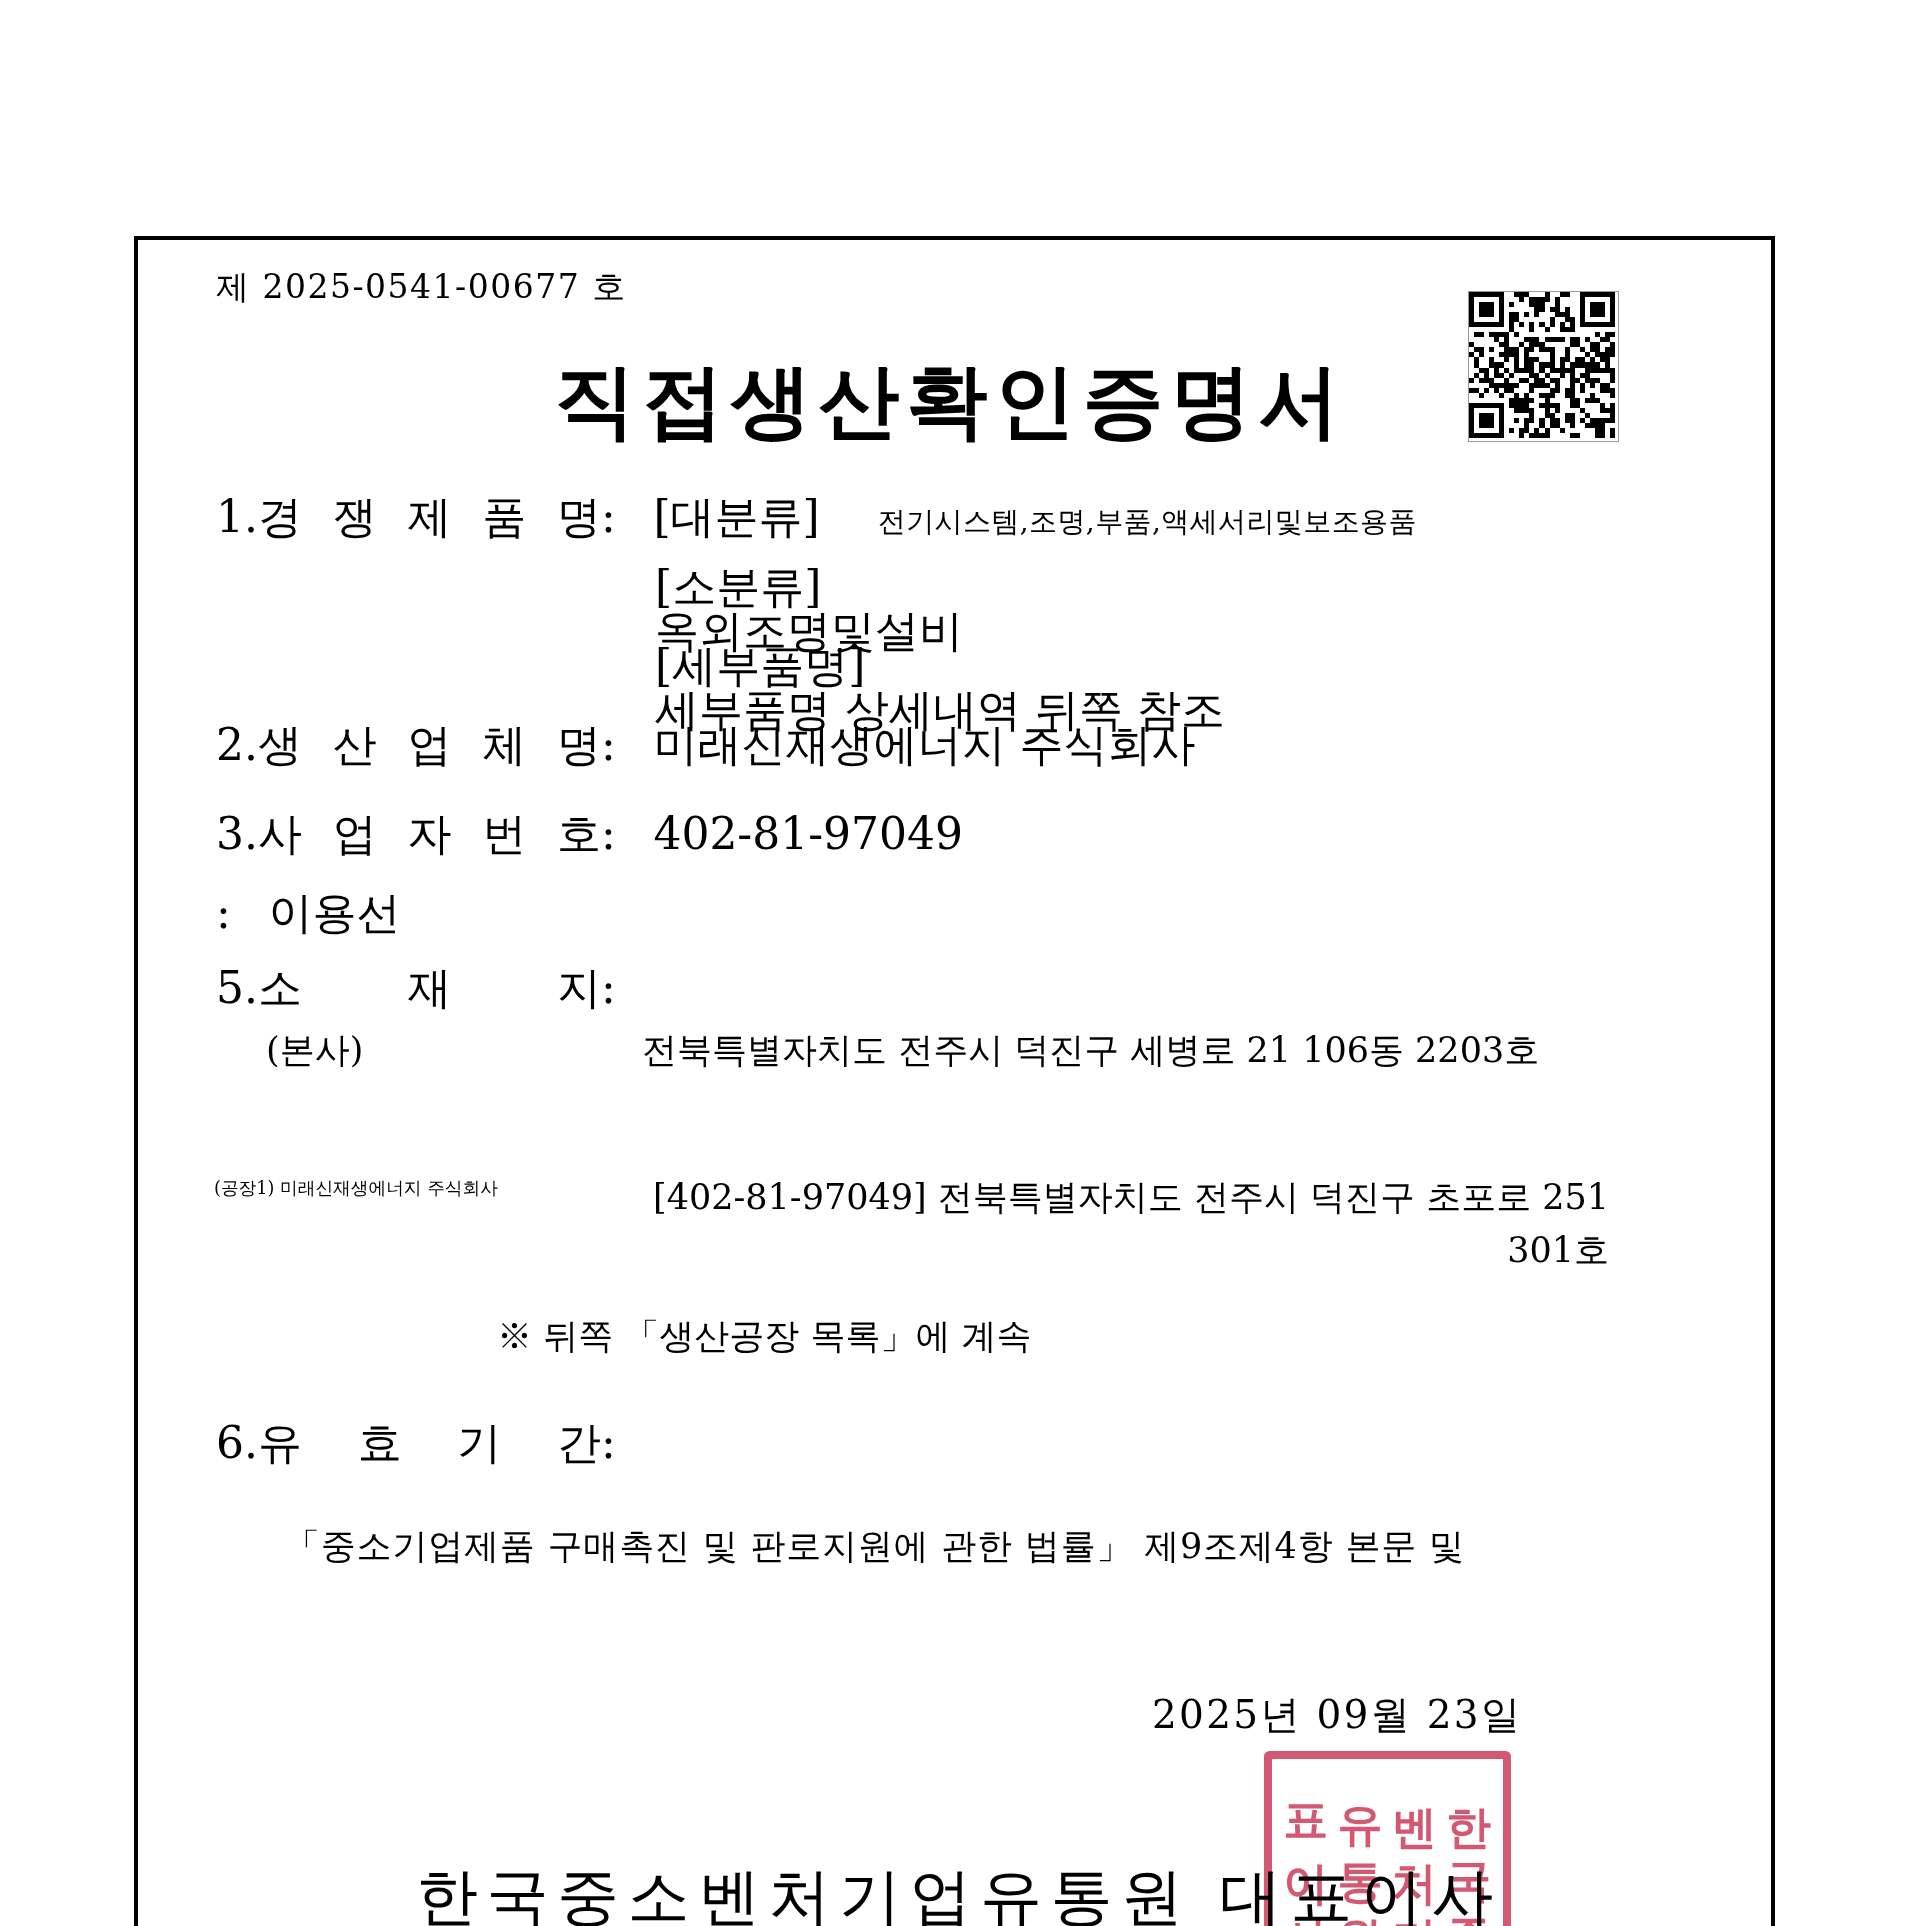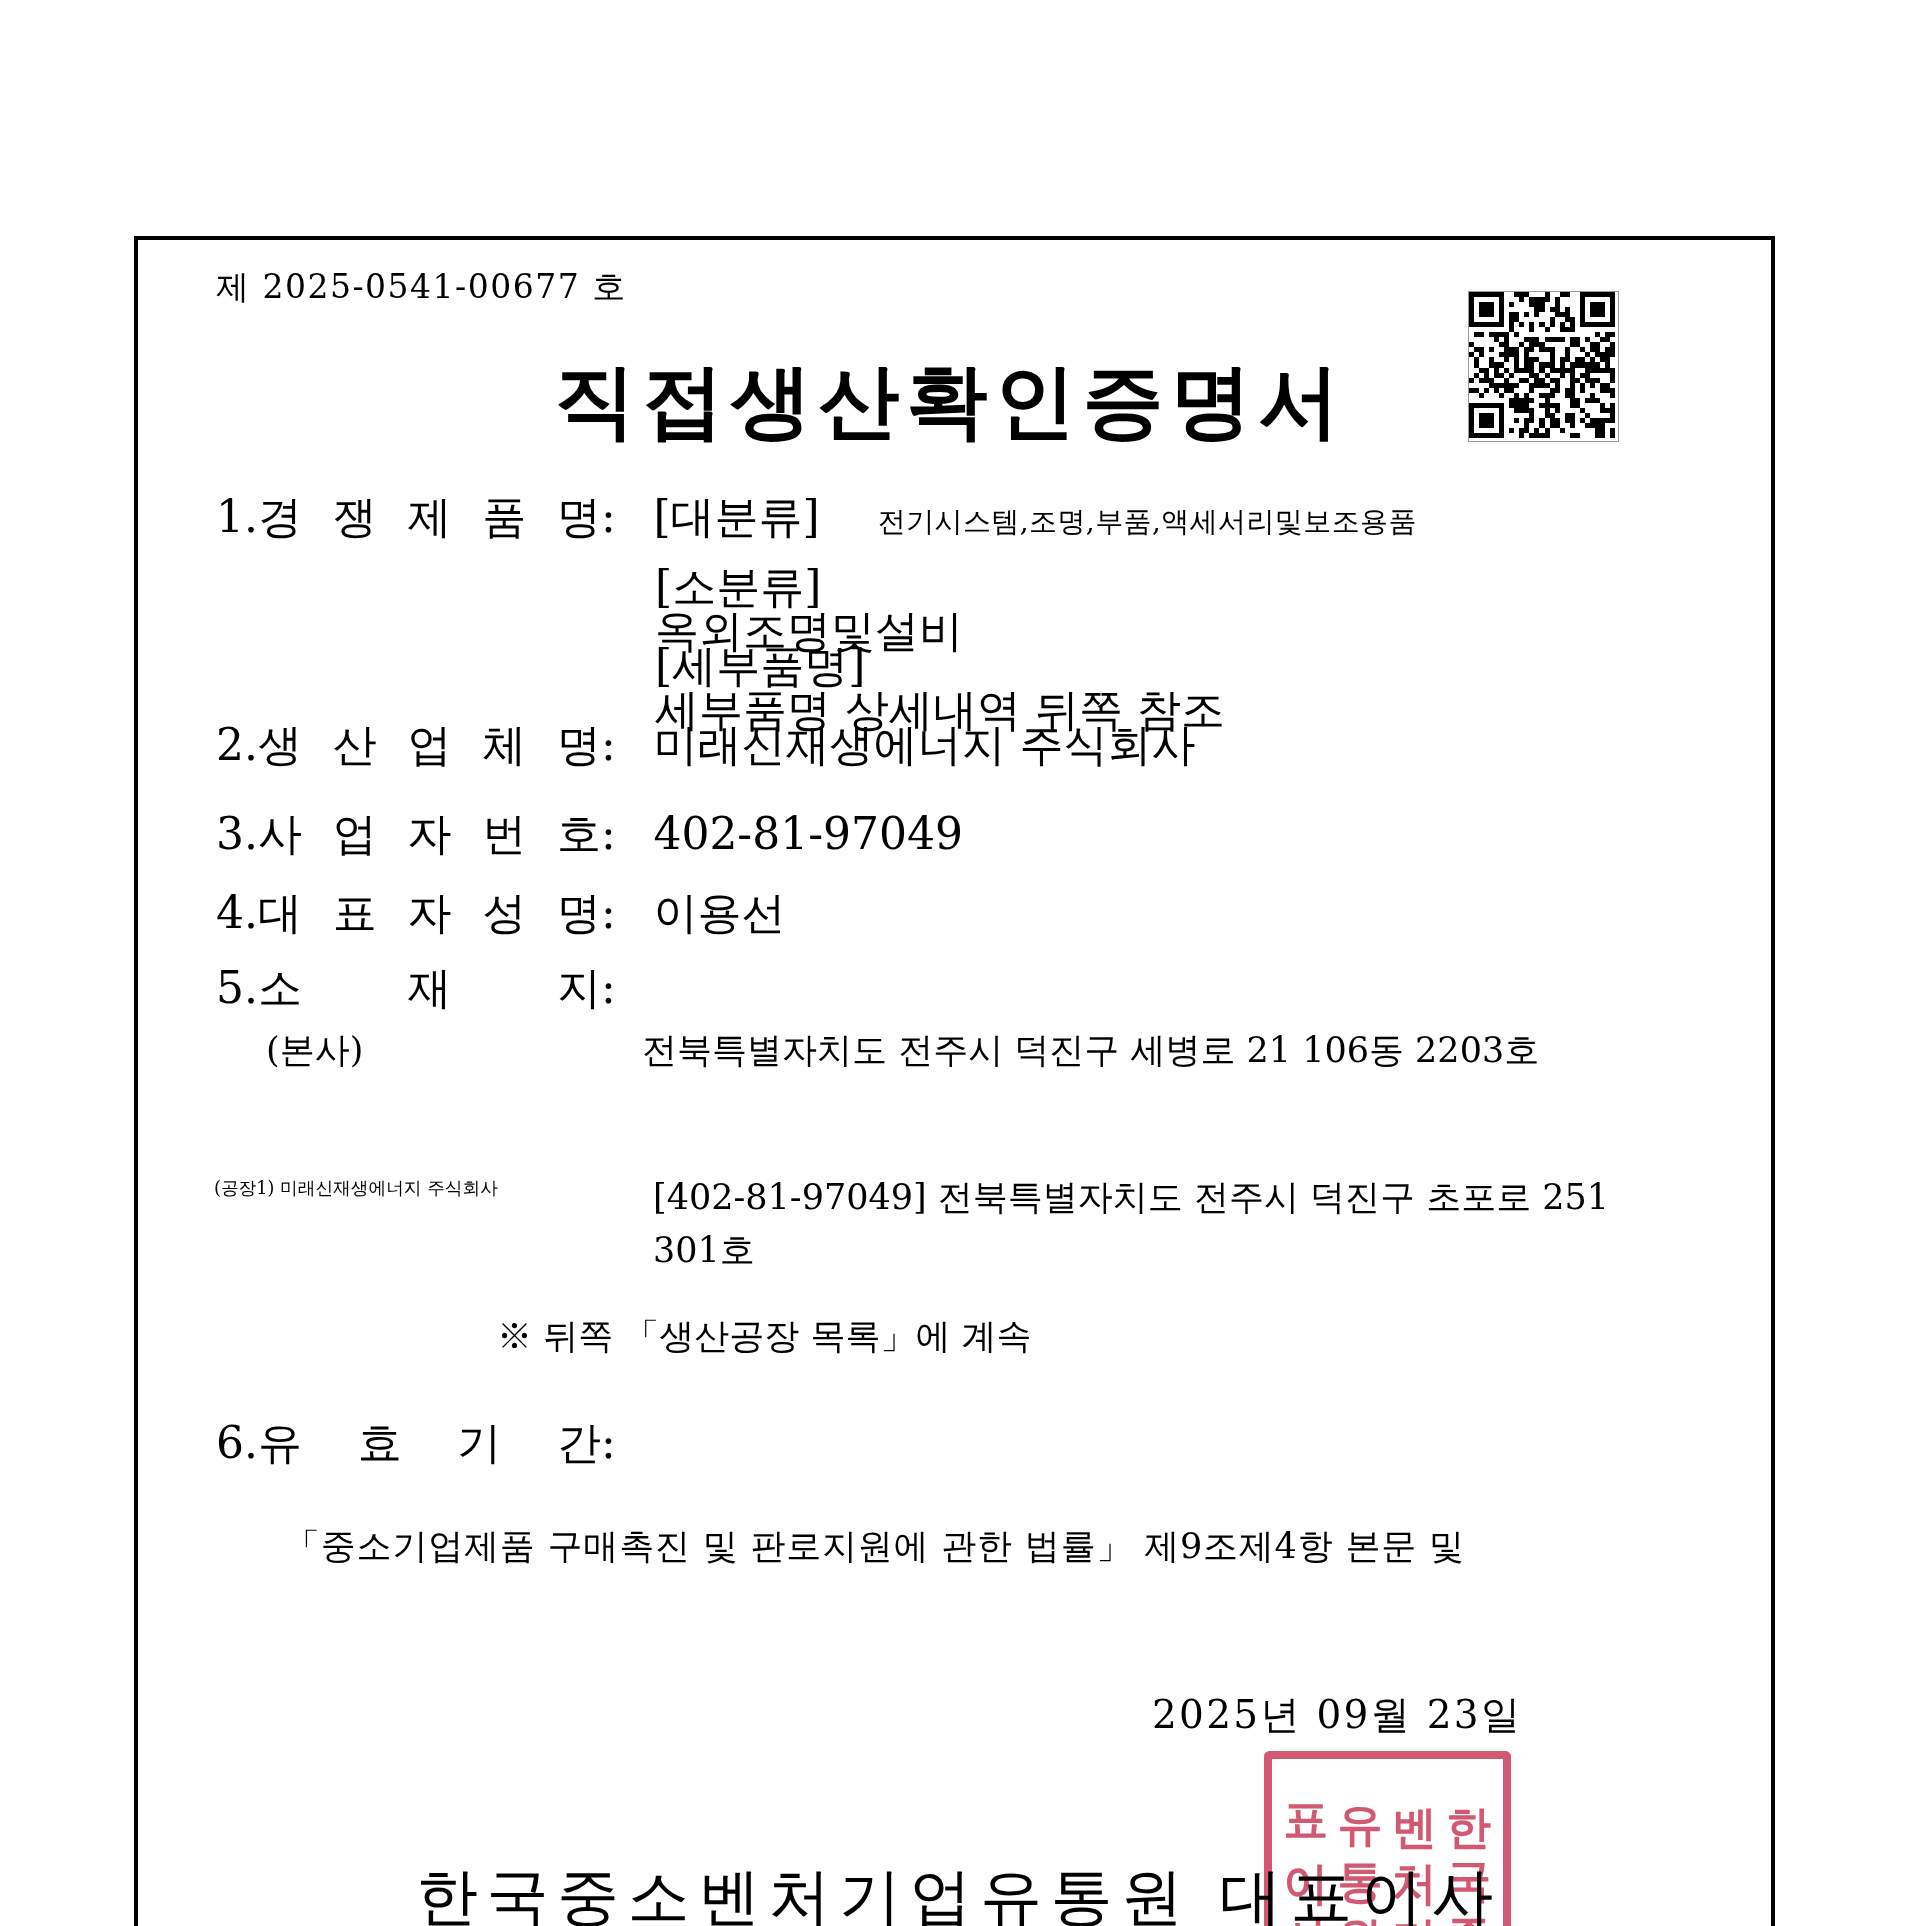--- a/index.html
+++ b/index.html
@@ -22,21 +22,21 @@
   .row .lbl{display:inline-block;width:385px;text-align:justify;text-align-last:justify;}
   .row .colon{display:inline-block;width:15.4px;}
   .row .val{margin-left:37px;}
   .row .val.bold{font-weight:bold;}
   .subrow{position:absolute;left:655px;display:flex;align-items:flex-start;font-size:44px;line-height:1;white-space:nowrap;flex-direction:column;}
   .subrow .tag{display:inline-block;width:254px;}
   .small-val{font-size:28px;margin-top:13px;letter-spacing:0.4px;}
   .hq-row{position:absolute;left:266px;display:flex;font-size:35px;line-height:1;white-space:nowrap;justify-content:flex-end;}
   .hq-row .hq-label{display:inline-block;width:376px;}
   .factory-label{left:214px;top:1180px;font-size:17.7px;}
-  .factory-address{left:653px;top:1171px;font-size:35px;line-height:1.5;white-space:nowrap;}
+  .factory-address{left:653px;top:1171px;font-size:35px;line-height:1.5;white-space:nowrap;text-align:right;}
   .cont-note{left:497px;top:1319px;font-size:35px;}
   .statement1{left:285px;top:1529px;font-size:35px;letter-spacing:0.8px;}
   .statement2{left:295px;top:1597px;font-size:35px;letter-spacing:0.8px;}
   .issue-date{left:1152px;top:1695px;font-size:39px;letter-spacing:2.3px;}
   .issuer{left:416px;top:1866px;font-size:62px;letter-spacing:8.5px;z-index:3;}
   .seal{
     left:1264px;top:1751px;width:247px;height:270px;box-sizing:border-box;
     border:8.5px solid #d04a66;border-radius:5.4px;background:rgba(255,255,255,0);
     display:flex;flex-direction:row-reverse;justify-content:space-around;align-items:center;
     padding:10px 7px;z-index:2;opacity:0.92;
@@ -507,21 +507,20 @@
     <span class="val">미래신재생에너지 주식회사</span>
   </div>
 
   <div class="row" style="top:812px;">
     <span class="lbl">3.사 업 자 번 호</span>
     <span class="colon">:</span>
     <span class="val">402-81-97049</span>
   </div>
 
   <div class="row" style="top:891px;">
-    <span class="lbl">4.대 표 자 성 명</span>
     <span class="colon">:</span>
     <span class="val">이용선</span>
   </div>
 
   <div class="row" style="top:966px;">
     <span class="lbl">5.소 재 지</span>
     <span class="colon">:</span>
   </div>
 
   <div class="hq-row" style="top:1033px;">

